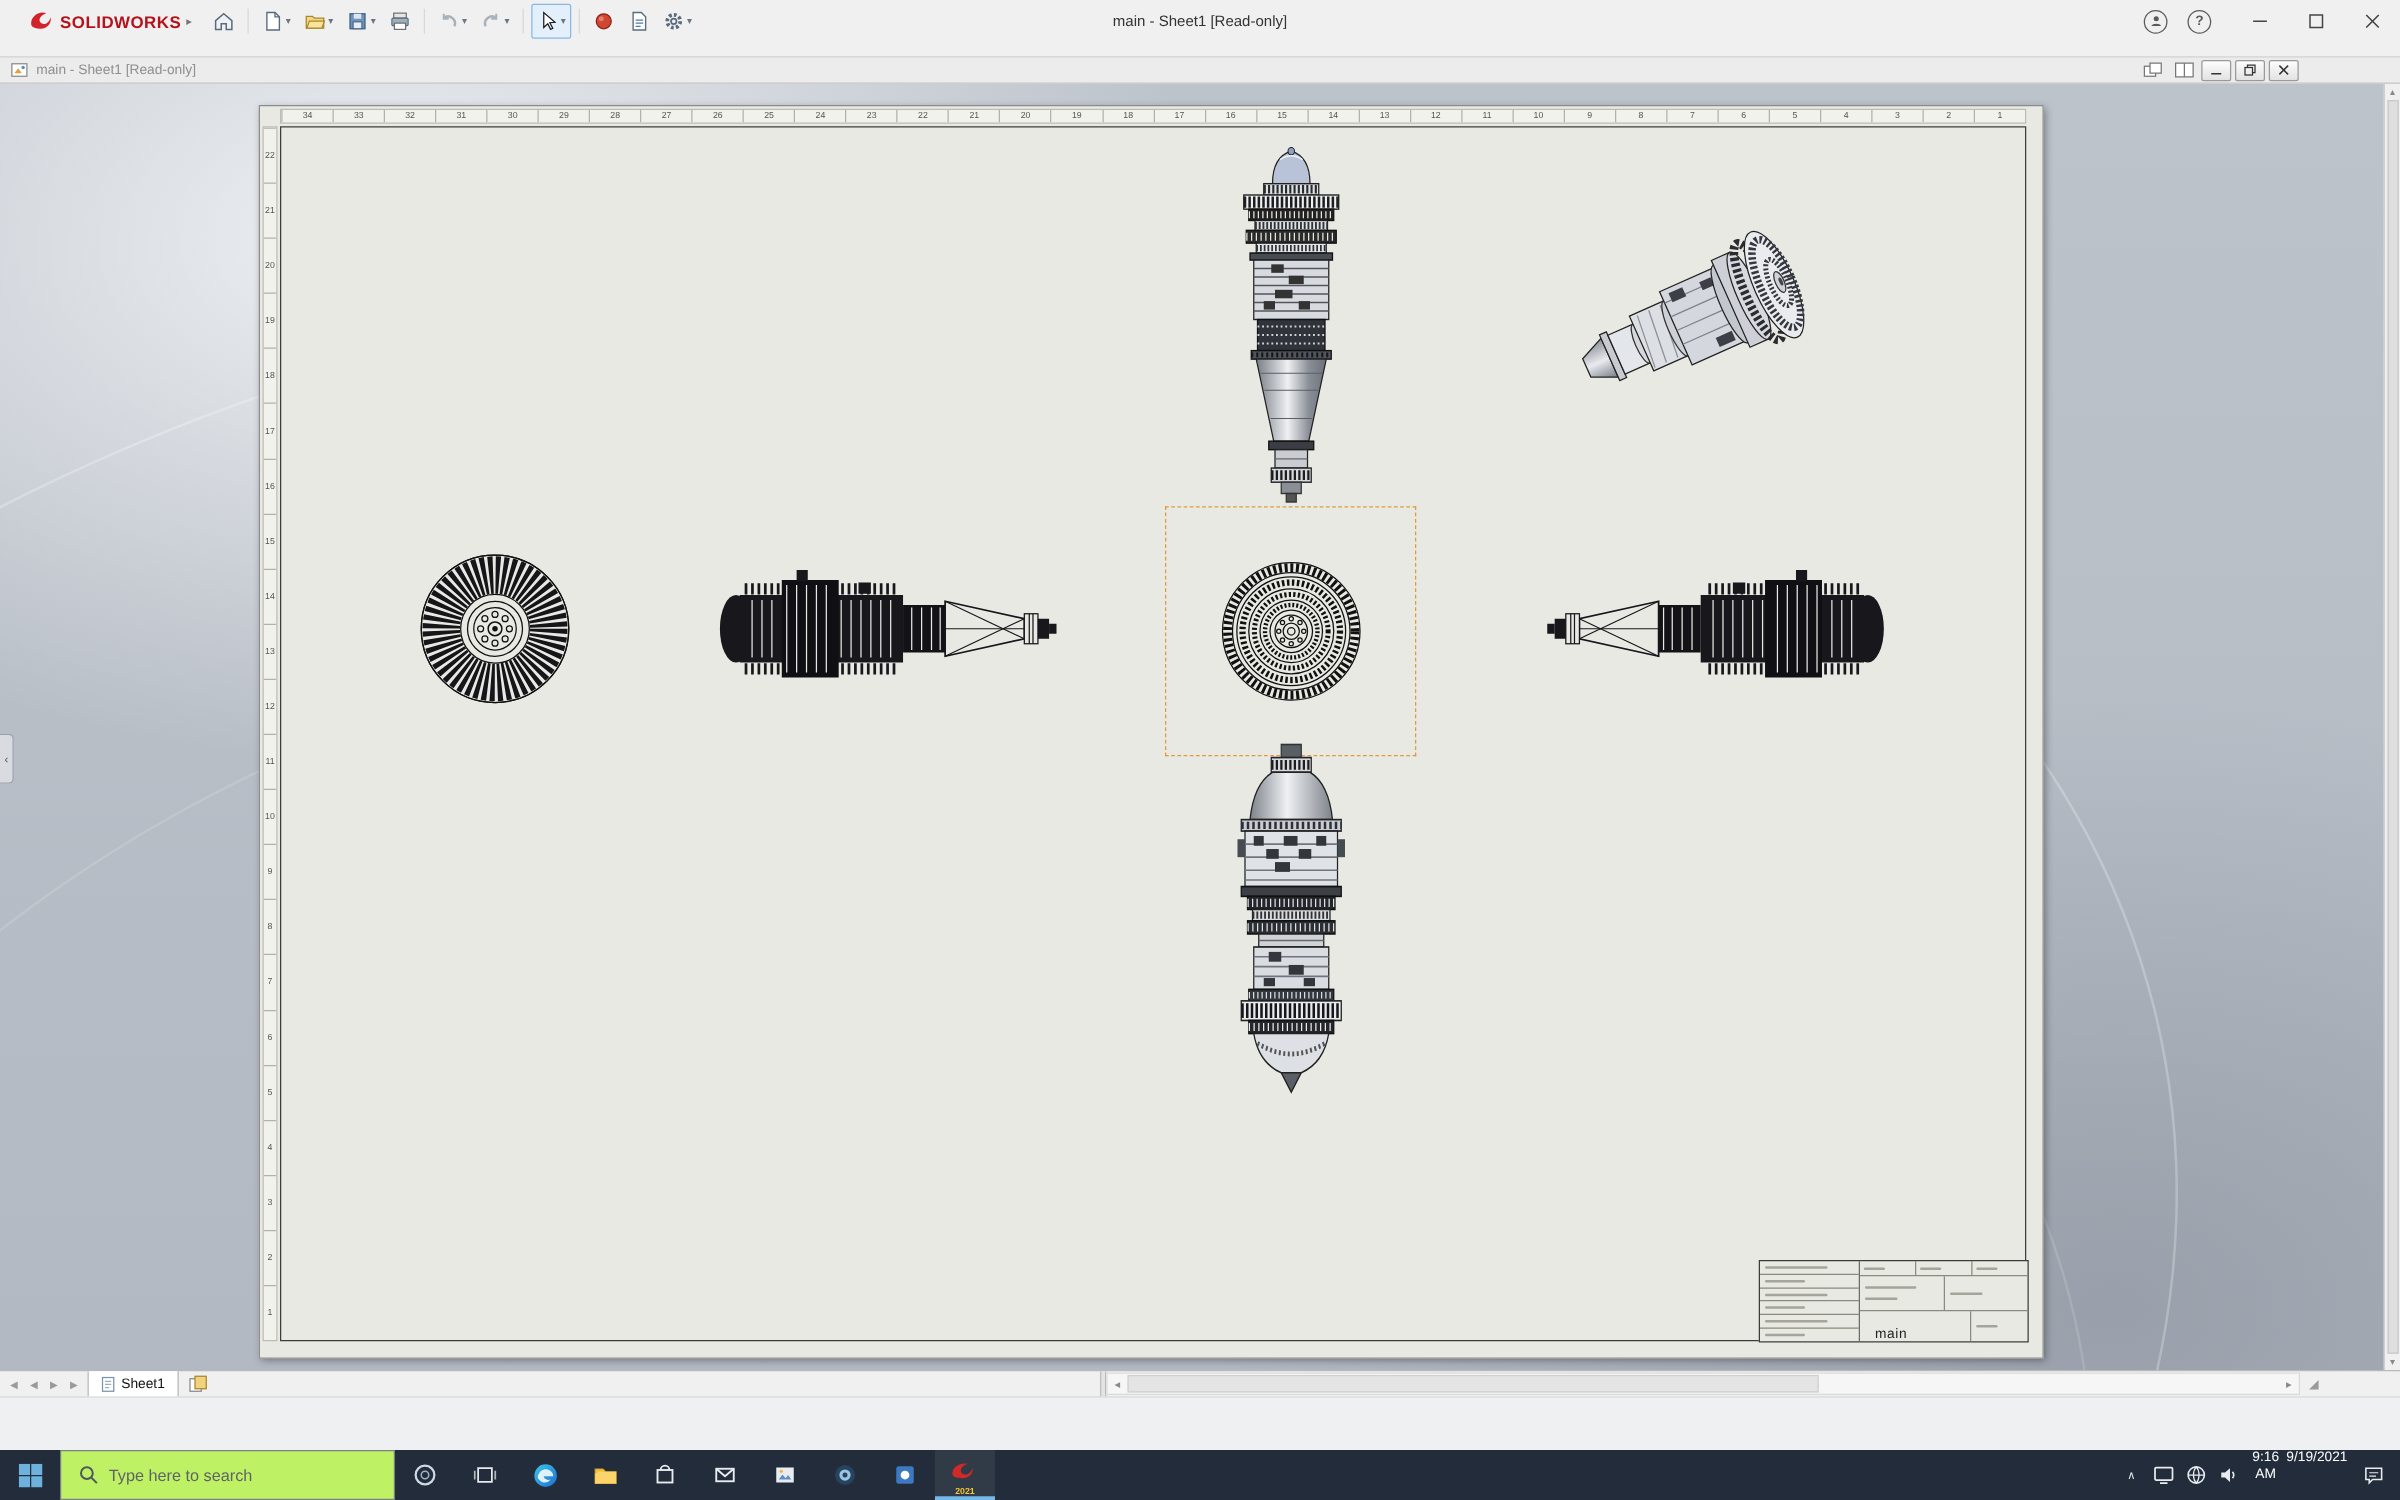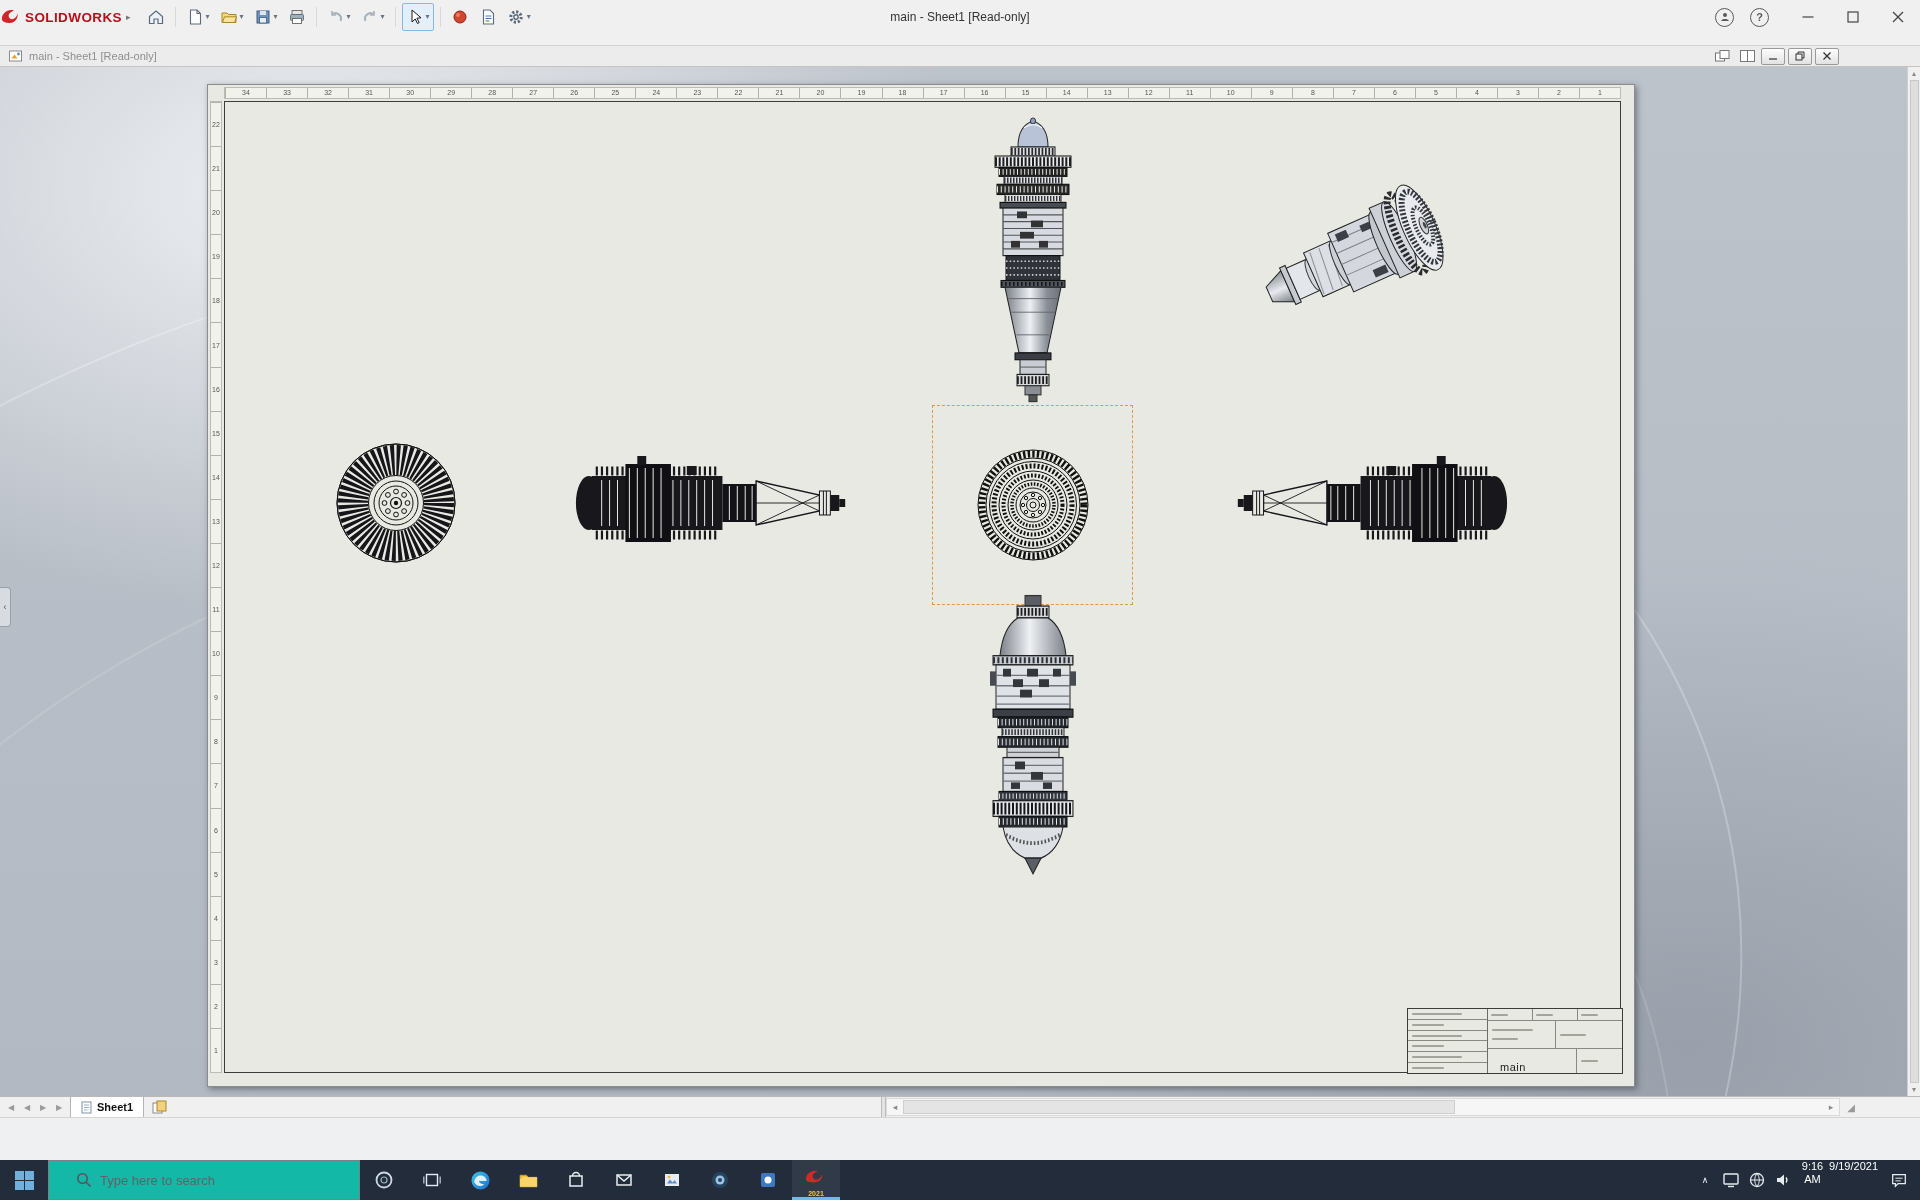--- a/index.html
+++ b/index.html
@@ -1,21 +1,21 @@
 <!DOCTYPE html>
 <html><head>
 <meta charset="utf-8">
 <style>
   *{box-sizing:border-box;margin:0;padding:0}
   html,body{width:1920px;height:1200px;overflow:hidden}
   body{position:relative;background:#f0f0f0;font-family:"Liberation Sans",sans-serif;cursor:default}
   button{font:inherit;background:none;border:none}
 
   
-  .app-titlebar{position:absolute;top:0;left:0;right:0;height:34px;background:#f0f0f0;display:flex;align-items:center;padding-left:0;z-index:40}
+  .app-titlebar{position:absolute;top:0;left:0;right:0;height:34px;background:#f0f0f0;display:flex;align-items:center;padding-left:23px;z-index:40}
   .brand{display:flex;align-items:center;gap:5px}
   .brand-text{font-size:13.5px;font-weight:700;color:#b5121b;letter-spacing:.4px}
   .menu-expand{color:#777;font-size:9px;margin:0 12px 0 4px}
   .toolbar{display:flex;align-items:center;gap:2px}
   .tb{display:flex;align-items:center;gap:2px;height:28px;border:1px solid transparent;padding:0 3px;border-radius:2px}
   .tb.active{background:#e3f0fb;border-color:#86b8e6}
   .caret{font-size:8px;color:#6b7684;line-height:1}
   .tsep{width:1px;height:20px;background:#d8d8d8;margin:0 4px}
   .app-title{position:absolute;left:50%;transform:translateX(-50%);font-size:12px;color:#333;white-space:nowrap}
   .app-right{margin-left:auto;display:flex;align-items:center;height:100%}
@@ -69,35 +69,35 @@
   .tb-endcell{width:46px;border-left:1px solid #8a8a80;height:100%;display:flex;align-items:center;padding:0 4px}
 
   .panecollapse{position:absolute;left:0;top:520px;width:11px;height:40px;background:#d8dbdf;border:1px solid #9aa0a6;border-left:none;border-radius:0 4px 4px 0;display:flex;align-items:center;justify-content:center;font-size:9px;color:#555}
   .vscroll{position:absolute;right:0;top:0;bottom:0;width:13px;background:#f0f0f0;border-left:1px solid #cfcfcf;display:flex;flex-direction:column;align-items:center;padding:2px 0;font-size:8px;color:#8a8a8a;z-index:5}
   .vthumb{flex:1;width:9px;margin:2px 0;background:#dedede;border:1px solid #c8c8c8}
 
   
   .tabrow{position:absolute;top:1096px;left:0;right:0;height:21px;background:#f0f0f0;border-top:1px solid #b9b9b9;display:flex;align-items:stretch;z-index:30}
   .navbtns{display:flex;align-items:center;padding:0 5px;gap:4px}
   .navb{font-size:8px;color:#9a9a9a;width:12px;text-align:center}
-  .sheettab{display:flex;align-items:center;gap:5px;background:#fff;border-left:1px solid #b5b5b5;border-right:1px solid #b5b5b5;padding:0 10px;font-size:11px;font-weight:700;color:#111}
+  .sheettab{display:flex;align-items:center;gap:5px;background:#fff;border-left:1px solid #b5b5b5;border-right:1px solid #b5b5b5;padding:0 10px;font-size:11px;font-weight:400;color:#111}
   .addsheet{display:flex;align-items:center;padding:0 8px}
   .tabspacer{width:706px}
   .hsplit{width:5px;background:#e3e3e3;border-left:1px solid #bdbdbd;border-right:1px solid #bdbdbd}
   .hscroll{flex:1;position:relative;background:#f6f6f6;border:1px solid #dadada;margin:1px 0;display:flex;align-items:center}
   .harrow{width:16px;text-align:center;font-size:9px;color:#8a8a8a}
   .hthumb{position:absolute;left:16px;top:1px;bottom:1px;width:58%;background:#e4e4e4;border:1px solid #cfcfcf}
   .cornerresize{width:22px;display:flex;align-items:center;justify-content:center;font-size:10px;color:#9a9a9a}
   .tabrow-end{width:58px}
   .statusstrip{position:absolute;top:1117px;left:0;right:0;height:43px;background:#eef0f1;border-top:1px solid #d4d4d4;z-index:25}
 
   
   .taskbar{position:absolute;left:0;bottom:0;width:100%;height:40px;background:#222c3a;display:flex;align-items:stretch;z-index:50}
   .tk{width:48px;display:flex;align-items:center;justify-content:center;position:relative}
-  .tk.search{width:312px;background:#14b8a6;border:1px solid #7a8086;justify-content:flex-start;gap:8px;padding:0 27px}
+  .tk.search{width:268px;background:#bef264;border:1px solid #7a8086;justify-content:flex-start;gap:8px;padding:0 14px}
   .searchin{border:none;outline:none;flex:1;font-size:13px;color:#444;background:transparent;font-family:inherit}
   .searchin::placeholder{color:#5f6368;opacity:1}
   .tk.active{box-shadow:inset 0 -3px 0 #76b9e8;background:rgba(255,255,255,.07)}
   .swbadge{position:absolute;bottom:3px;left:0;right:0;text-align:center;font-size:7px;font-weight:700;color:#f3c73a;line-height:1}
   .tray{margin-left:auto;display:flex;align-items:center}
   .ti{width:26px;display:flex;align-items:center;justify-content:center;color:#e8ecf0;font-size:9px}
   .clock{width:82px;color:#fff;font-size:11px;line-height:13px;display:flex;justify-content:center;text-align:center}
   .action{width:42px;display:flex;align-items:center;justify-content:center}
 </style>
 </head>

